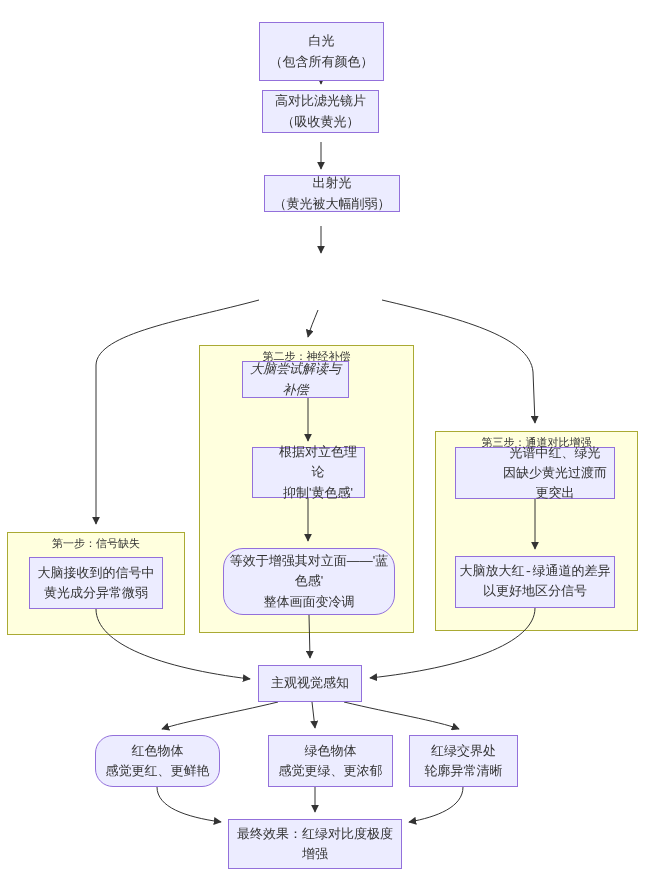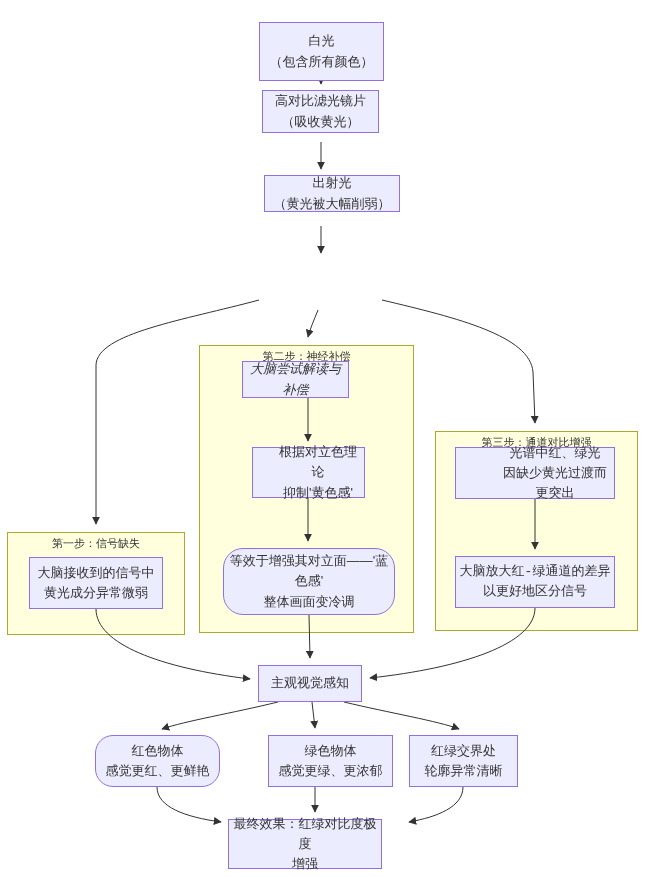--- a/index.html
+++ b/index.html
@@ -157,18 +157,18 @@
   <div class="node" style="left:268px; top:735px; width:125px; height:52px;">
     <div class="node-label">绿色物体
 感觉更绿、更浓郁</div>
   </div>
 
   <div class="node" style="left:409px; top:735px; width:109px; height:52px;justify-content:center;">
     <div class="node-label">红绿交界处
 轮廓异常清晰</div>
   </div>
 
-  <div class="node" style="left:228px; top:819px; width:154px; height:50px;">
+  <div class="node" style="left:228px; top:819px; width:174px; height:50px;">
     <div class="node-label">最终效果：红绿对比度极度
 增强</div>
   </div>
 
 </div>
 
 </body></html>

